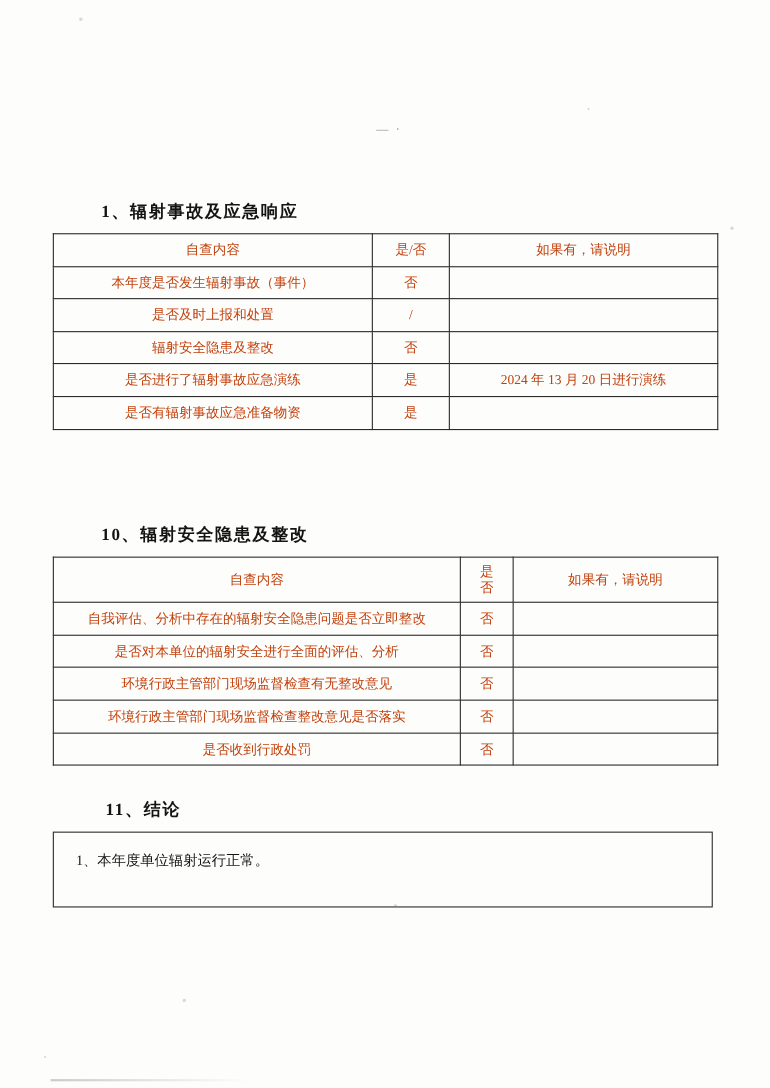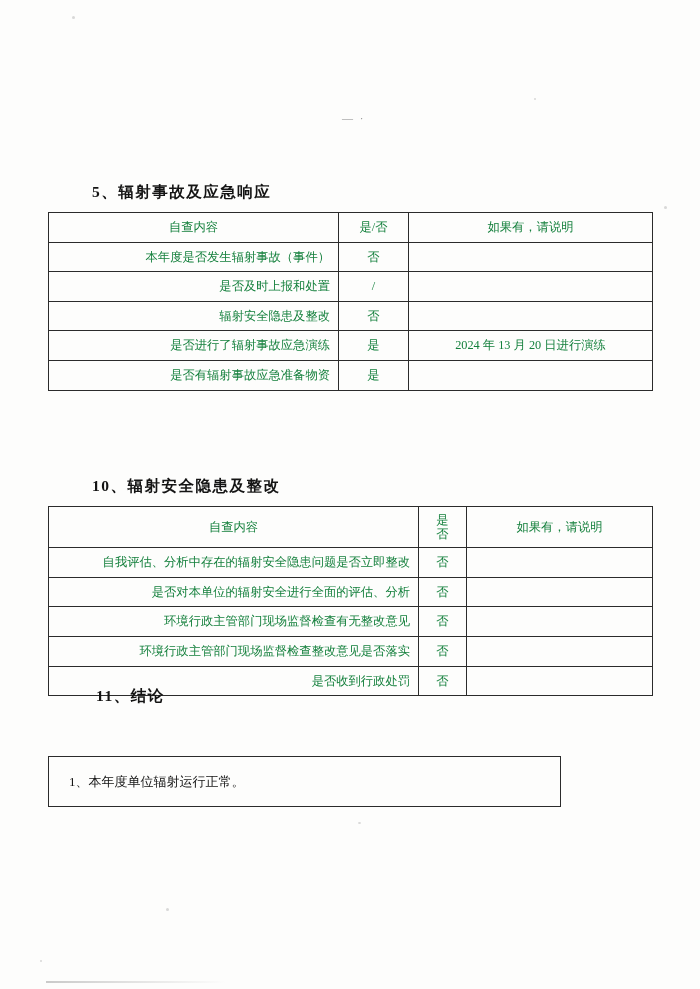--- a/index.html
+++ b/index.html
@@ -37,30 +37,30 @@
     font-family: "Liberation Serif", serif;
     font-weight: bold;
     font-size: 15.5px;
     letter-spacing: 1.5px;
     color: #141414;
   }
   table.doc {
     border-collapse: collapse;
     table-layout: fixed;
     font-size: 12.3px;
-    color: #15803d;
+    color: #c2410c;
   }
   table.doc td {
     border: 1px solid #2b2b2b;
     padding: 6px 8px;
     vertical-align: middle;
     line-height: 1.35;
   }
   .c-center { text-align: center; }
-  .c-left { text-align: right; }
+  .c-left { text-align: center; }
   .hdr { text-align: center; }
   .rowcell { height: 15px; }
 
   
   #tbl9 { position: absolute; left: 48px; top: 212px; width: 604px; }
   #tbl9 col.c1 { width: 290px; }
   #tbl9 col.c2 { width: 70px; }
   #tbl9 col.c3 { width: 244px; }
 
   
@@ -74,33 +74,33 @@
     align-items: center;
     line-height: 1.15;
     font-size: 12.3px;
   }
 
   
   #concl {
     position: absolute;
     left: 48px;
     top: 756px;
-    width: 513px;
+    width: 600px;
     border: 1px solid #2b2b2b;
     box-sizing: border-box;
-    padding: 12px 14px 10px 20px;
+    padding: 12px 14px 28px 20px;
     font-size: 13px;
     line-height: 2.05;
     color: #141414;
   }
   #concl div { white-space: nowrap; }
 
   .title9 { position: absolute; left: 92px; top: 182px; }
   .title10 { position: absolute; left: 92px; top: 476px; }
-  .title11 { position: absolute; left: 96px; top: 686px; }
+  .title11 { position: absolute; left: 96px; top: 726px; }
   .topmark {
     position: absolute;
     left: 342px;
     top: 112px;
     font-size: 11px;
     color: #8d8d8d;
     letter-spacing: 2px;
   }
   .bottom-smudge {
     position: absolute;
@@ -121,21 +121,21 @@
   <div class="speck" style="left:664px;top:206px;width:3px;height:3px;"></div>
   <div class="speck" style="left:358px;top:822px;width:3px;height:2px;"></div>
   <div class="speck" style="left:166px;top:908px;width:3px;height:3px;"></div>
   <div class="speck" style="left:40px;top:960px;width:2px;height:2px;"></div>
   <div class="bottom-smudge"></div>
 
   <div class="topmark">— ·</div>
 
   <div class="content">
 
-    <div class="section-title title9">5、辐射事故及应急响应</div>
+    <div class="section-title title9">1、辐射事故及应急响应</div>
 
     <table class="doc" id="tbl9">
       <colgroup>
           <col class="c1">
           <col class="c2">
           <col class="c3">
         </colgroup>
       <tbody>
         <tr>
           <td class="hdr">自查内容</td>

